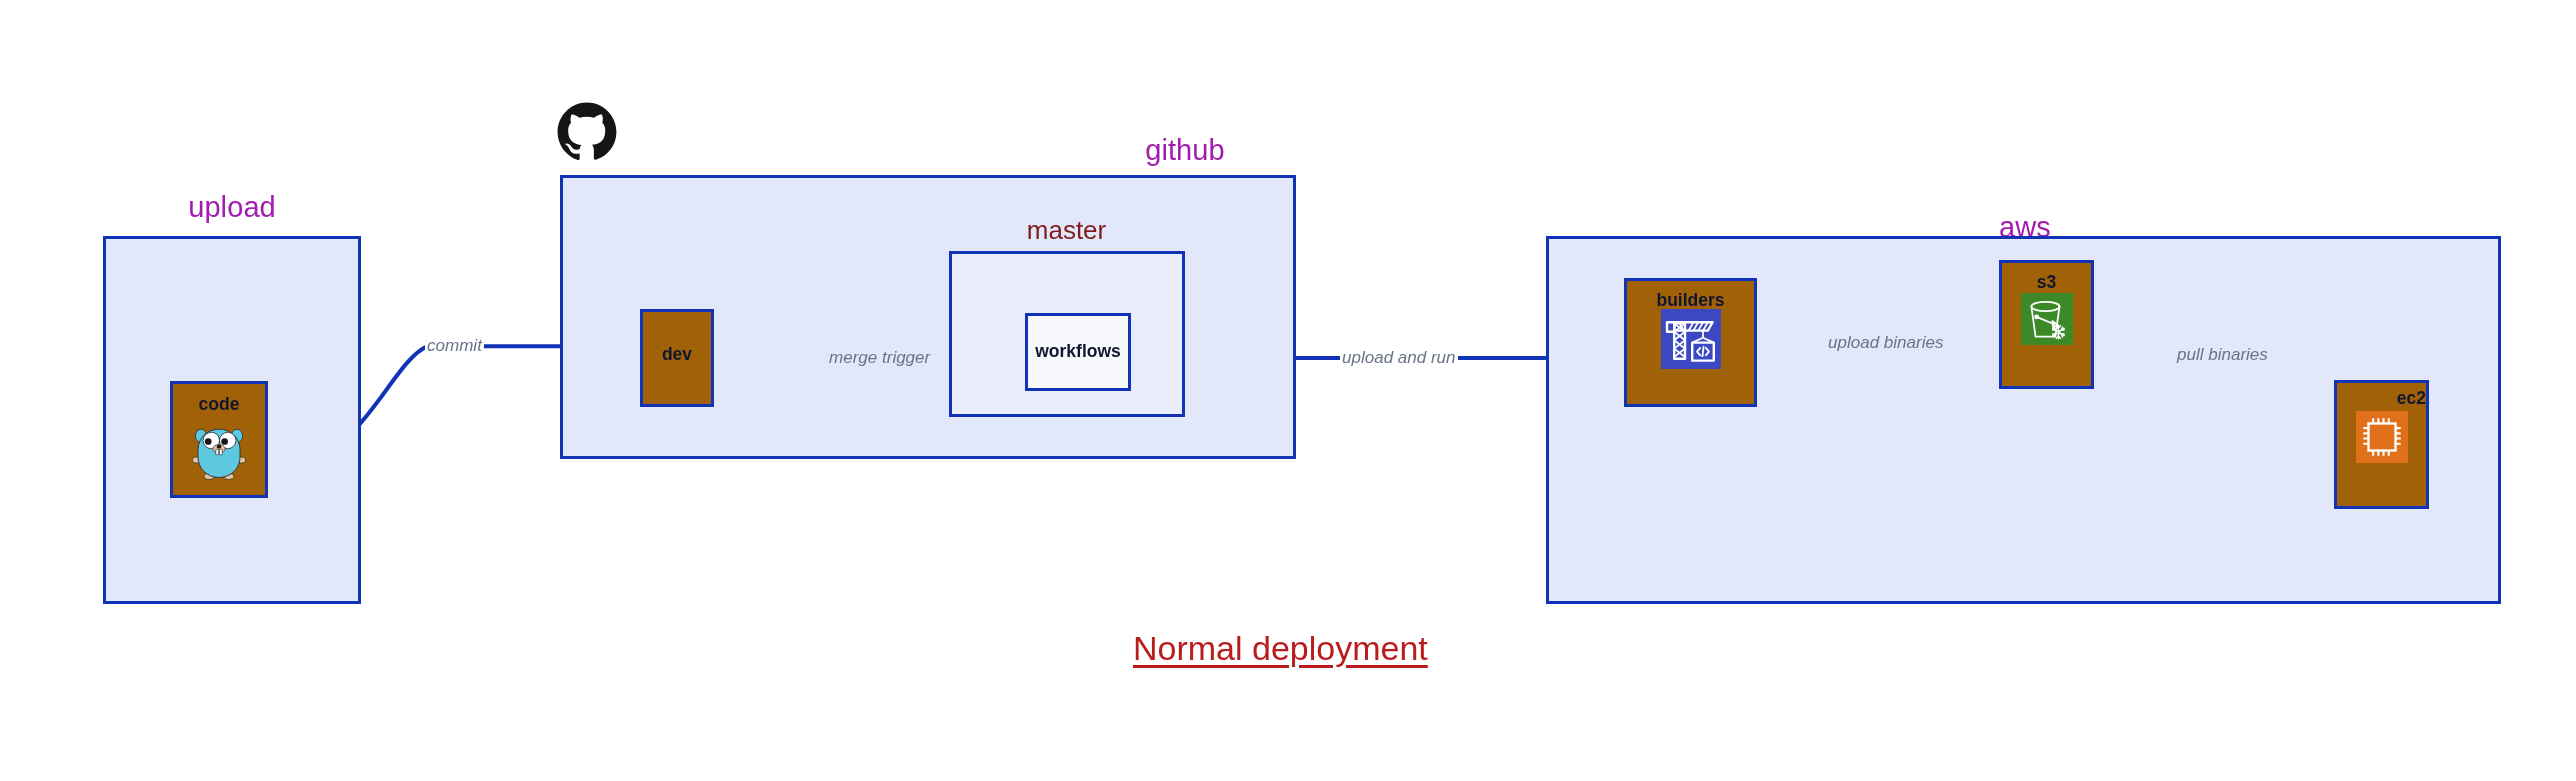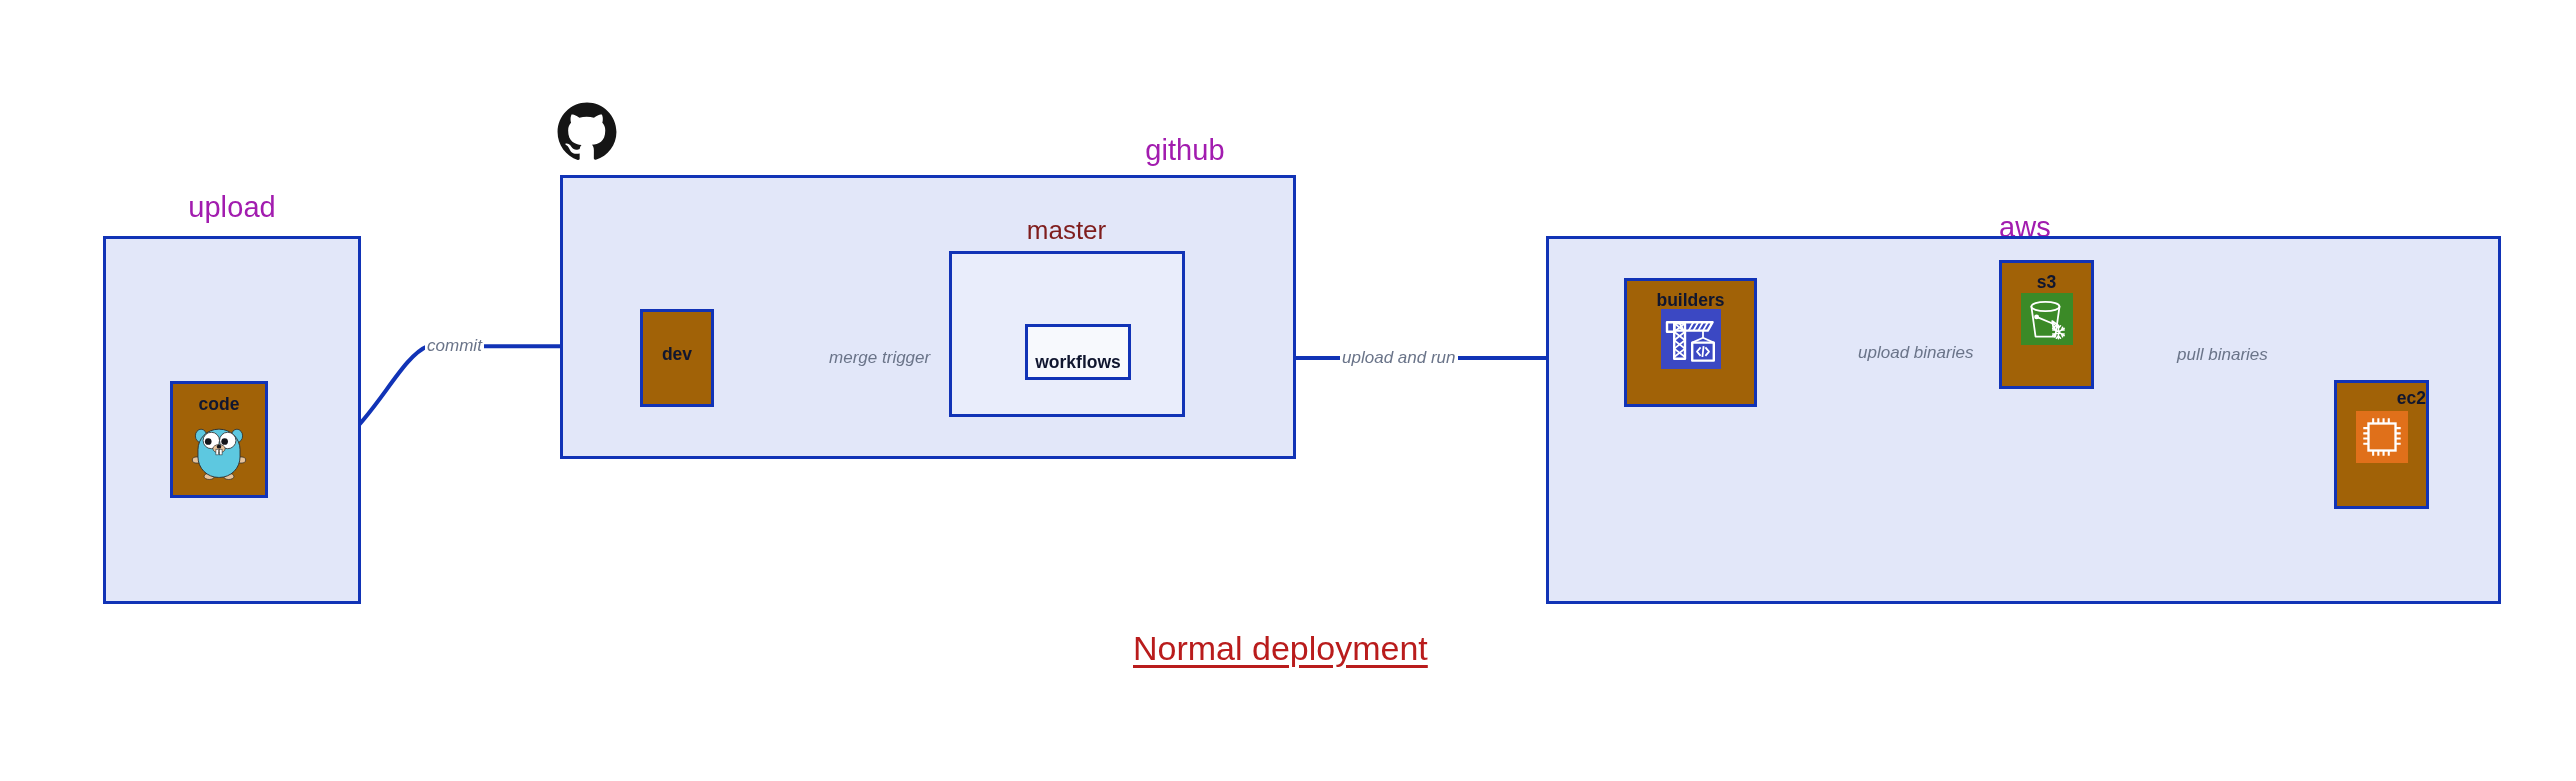--- a/index.html
+++ b/index.html
@@ -192,21 +192,21 @@
   <div class="group-box" style="left:560px; top:175px; width:736px; height:284px;"></div>
 
   <div class="node-box" style="left:640px; top:309px; width:74px; height:98px;">
     <div class="node-label" style="top:32px;">dev</div>
   </div>
 
   <div class="sub-label" style="left:948px; top:215px; width:237px;">master</div>
 
   <div class="sub-box" style="left:949px; top:251px; width:236px; height:166px;"></div>
 
-  <div class="node-box white" style="left:1025px; top:324px; width:106px; height:56px;">
+  <div class="node-box white" style="left:1025px; top:313px; width:106px; height:78px;">
     <div class="node-label" style="top:25px;">workflows</div>
   </div>
 
   <div class="group-label" style="left:1922px; top:191px; width:206px;margin-top:20px;">aws</div>
 
   <div class="group-box" style="left:1546px; top:236px; width:955px; height:368px;"></div>
 
   <div class="node-box" style="left:1624px; top:278px; width:133px; height:129px;">
     <div class="node-label" style="top:9.3px;">builders</div>
     <div class="node-icon" style="top:28px; width:60px; height:60px;">
@@ -276,20 +276,20 @@
       </svg>
     </div>
   </div>
 
   <div class="edge-label" style="left:425px; top:337px;">commit</div>
 
   <div class="edge-label on-fill" style="left:827px; top:349px;">merge trigger</div>
 
   <div class="edge-label" style="left:1340px; top:349px;">upload and run</div>
 
-  <div class="edge-label on-fill" style="left:1826px; top:344px;margin-left:30px;">upload binaries</div>
+  <div class="edge-label on-fill" style="left:1826px; top:334px;">upload binaries</div>
 
   <div class="edge-label on-fill" style="left:2175px; top:346px;">pull binaries</div>
 
   <div id="diagram-title" style="left:1133px; top:629px;">Normal deployment</div>
 
 </div>
 
 
 </body></html>

